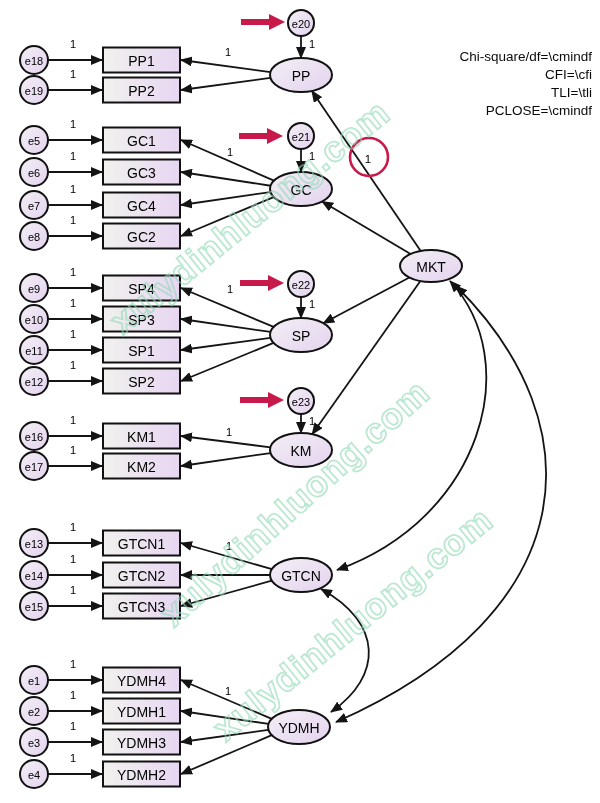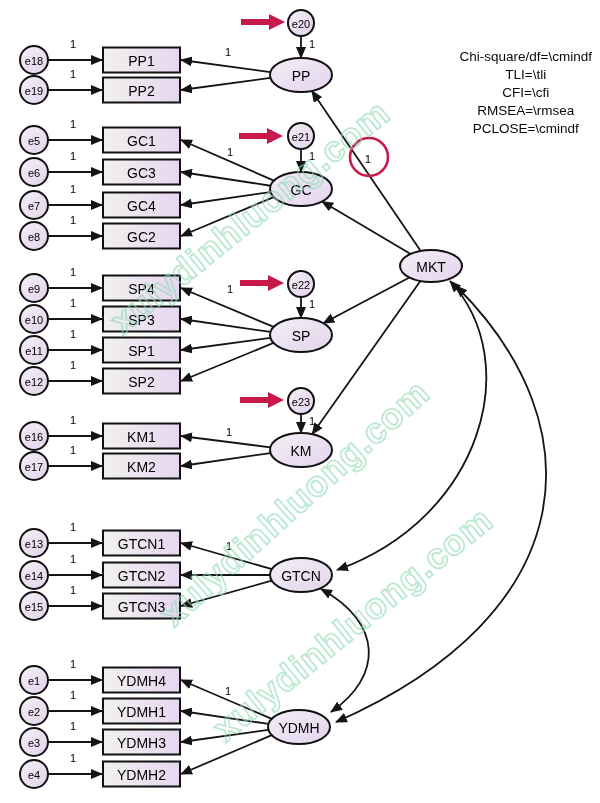--- a/index.html
+++ b/index.html
@@ -1,20 +1,20 @@
 <!DOCTYPE html>
 <html><head>
 <meta charset="utf-8">
 <style>
   html,body{margin:0;padding:0;background:#fff;}
   #stage{position:relative;width:600px;height:803px;background:#ffffff;overflow:hidden;
          font-family:"Liberation Sans",sans-serif;}
   #diagram-svg{position:absolute;left:0;top:0;}
   #diagram-svg text{font-family:"Liberation Sans",sans-serif;fill:#000;}
-  .fit{position:absolute;top:48px;right:8px;text-align:center;font-size:13.5px;
+  .fit{position:absolute;top:48px;right:8px;text-align:right;font-size:13.5px;
        line-height:18px;color:#0a0a0a;letter-spacing:0px;}
   .wm{position:absolute;white-space:nowrap;font-size:36px;font-weight:700;
       letter-spacing:1px;color:rgba(255,255,255,0);
       -webkit-text-stroke:1.8px #90d9b5;opacity:0.6;pointer-events:none;}
   #wm1{left:250px;top:217px;transform:translate(-50%,-50%) rotate(-39deg);}
   #wm2{left:295px;top:503px;transform:translate(-50%,-50%) rotate(-42deg);}
   #wm3{left:353px;top:624px;transform:translate(-50%,-50%) rotate(-39deg);}
 </style>
 </head>
 <body>
@@ -324,18 +324,17 @@
         <text x="368" y="159" text-anchor="middle" dominant-baseline="central" font-size="11.5">1</text>
       </g>
     </svg>
 
   <div class="wm" id="wm1">xulydinhluong.com</div>
   <div class="wm" id="wm2">xulydinhluong.com</div>
   <div class="wm" id="wm3">xulydinhluong.com</div>
 
   <div class="fit">
     <div>Chi-square/df=\cmindf</div>
+    <div>CFI=\cfi</div>
     <div>TLI=\tli</div>
-    <div>CFI=\cfi</div>
-    <div>RMSEA=\rmsea</div>
     <div>PCLOSE=\cmindf</div>
   </div>
 </div>
 
 </body></html>

